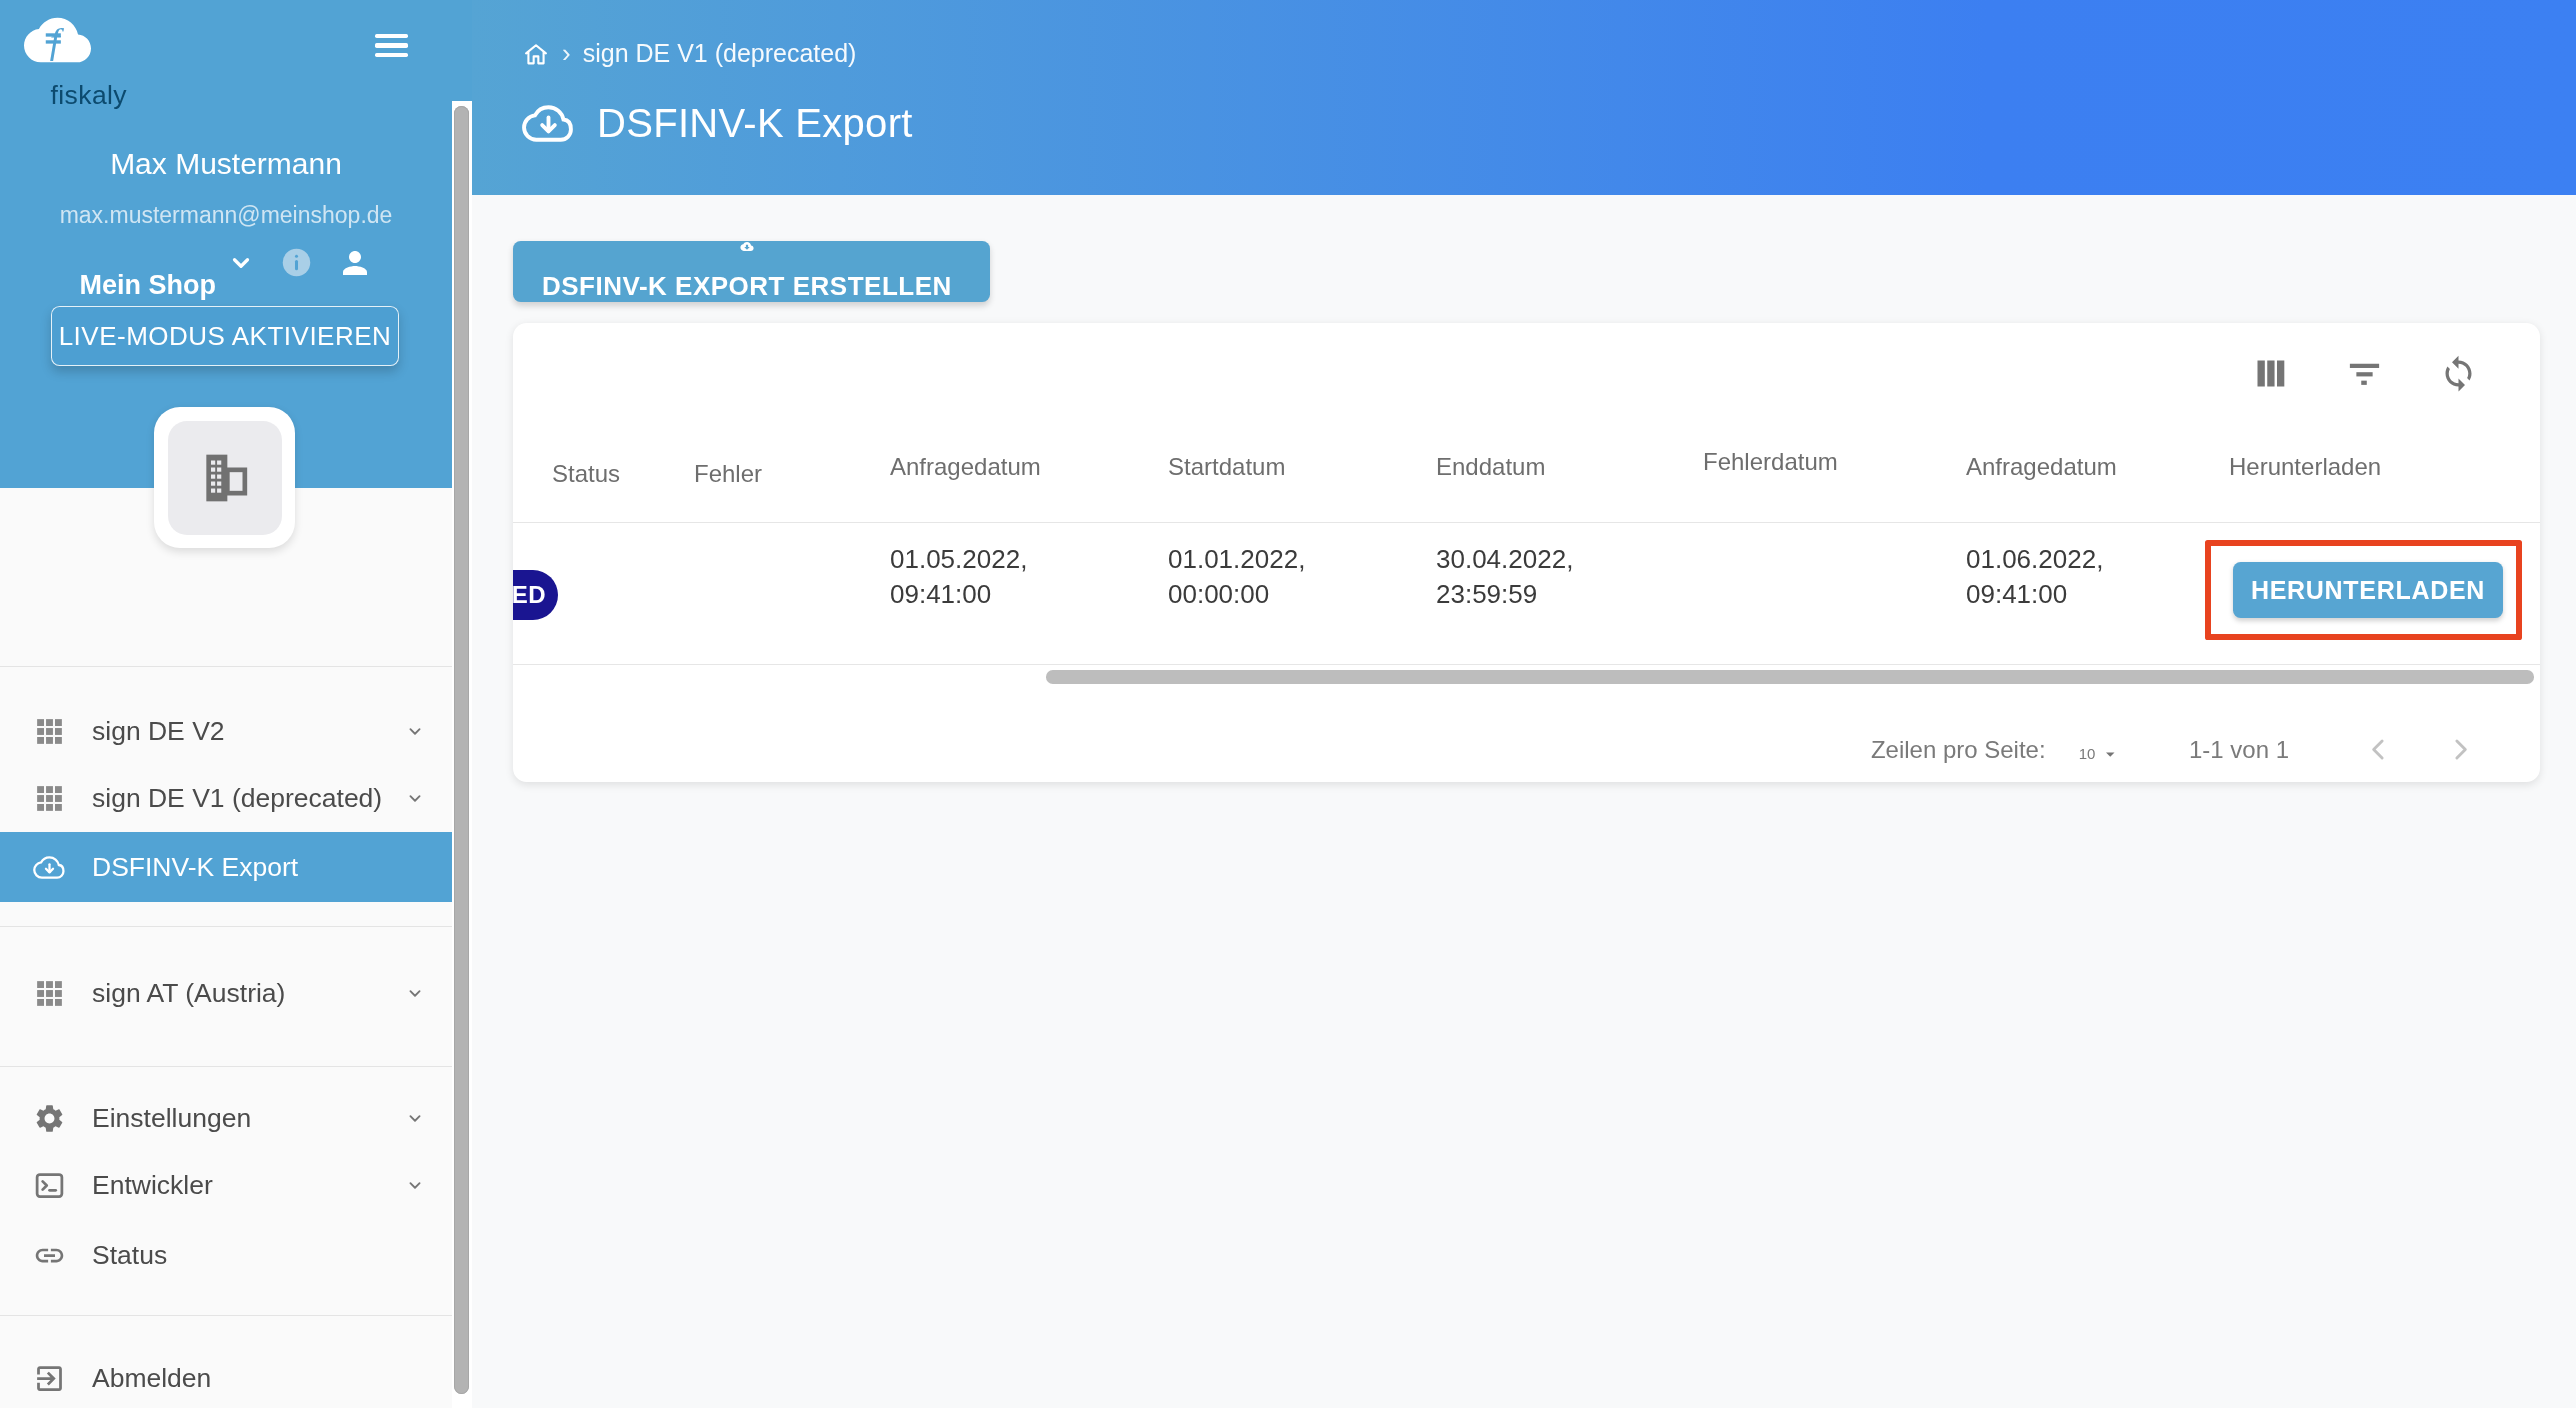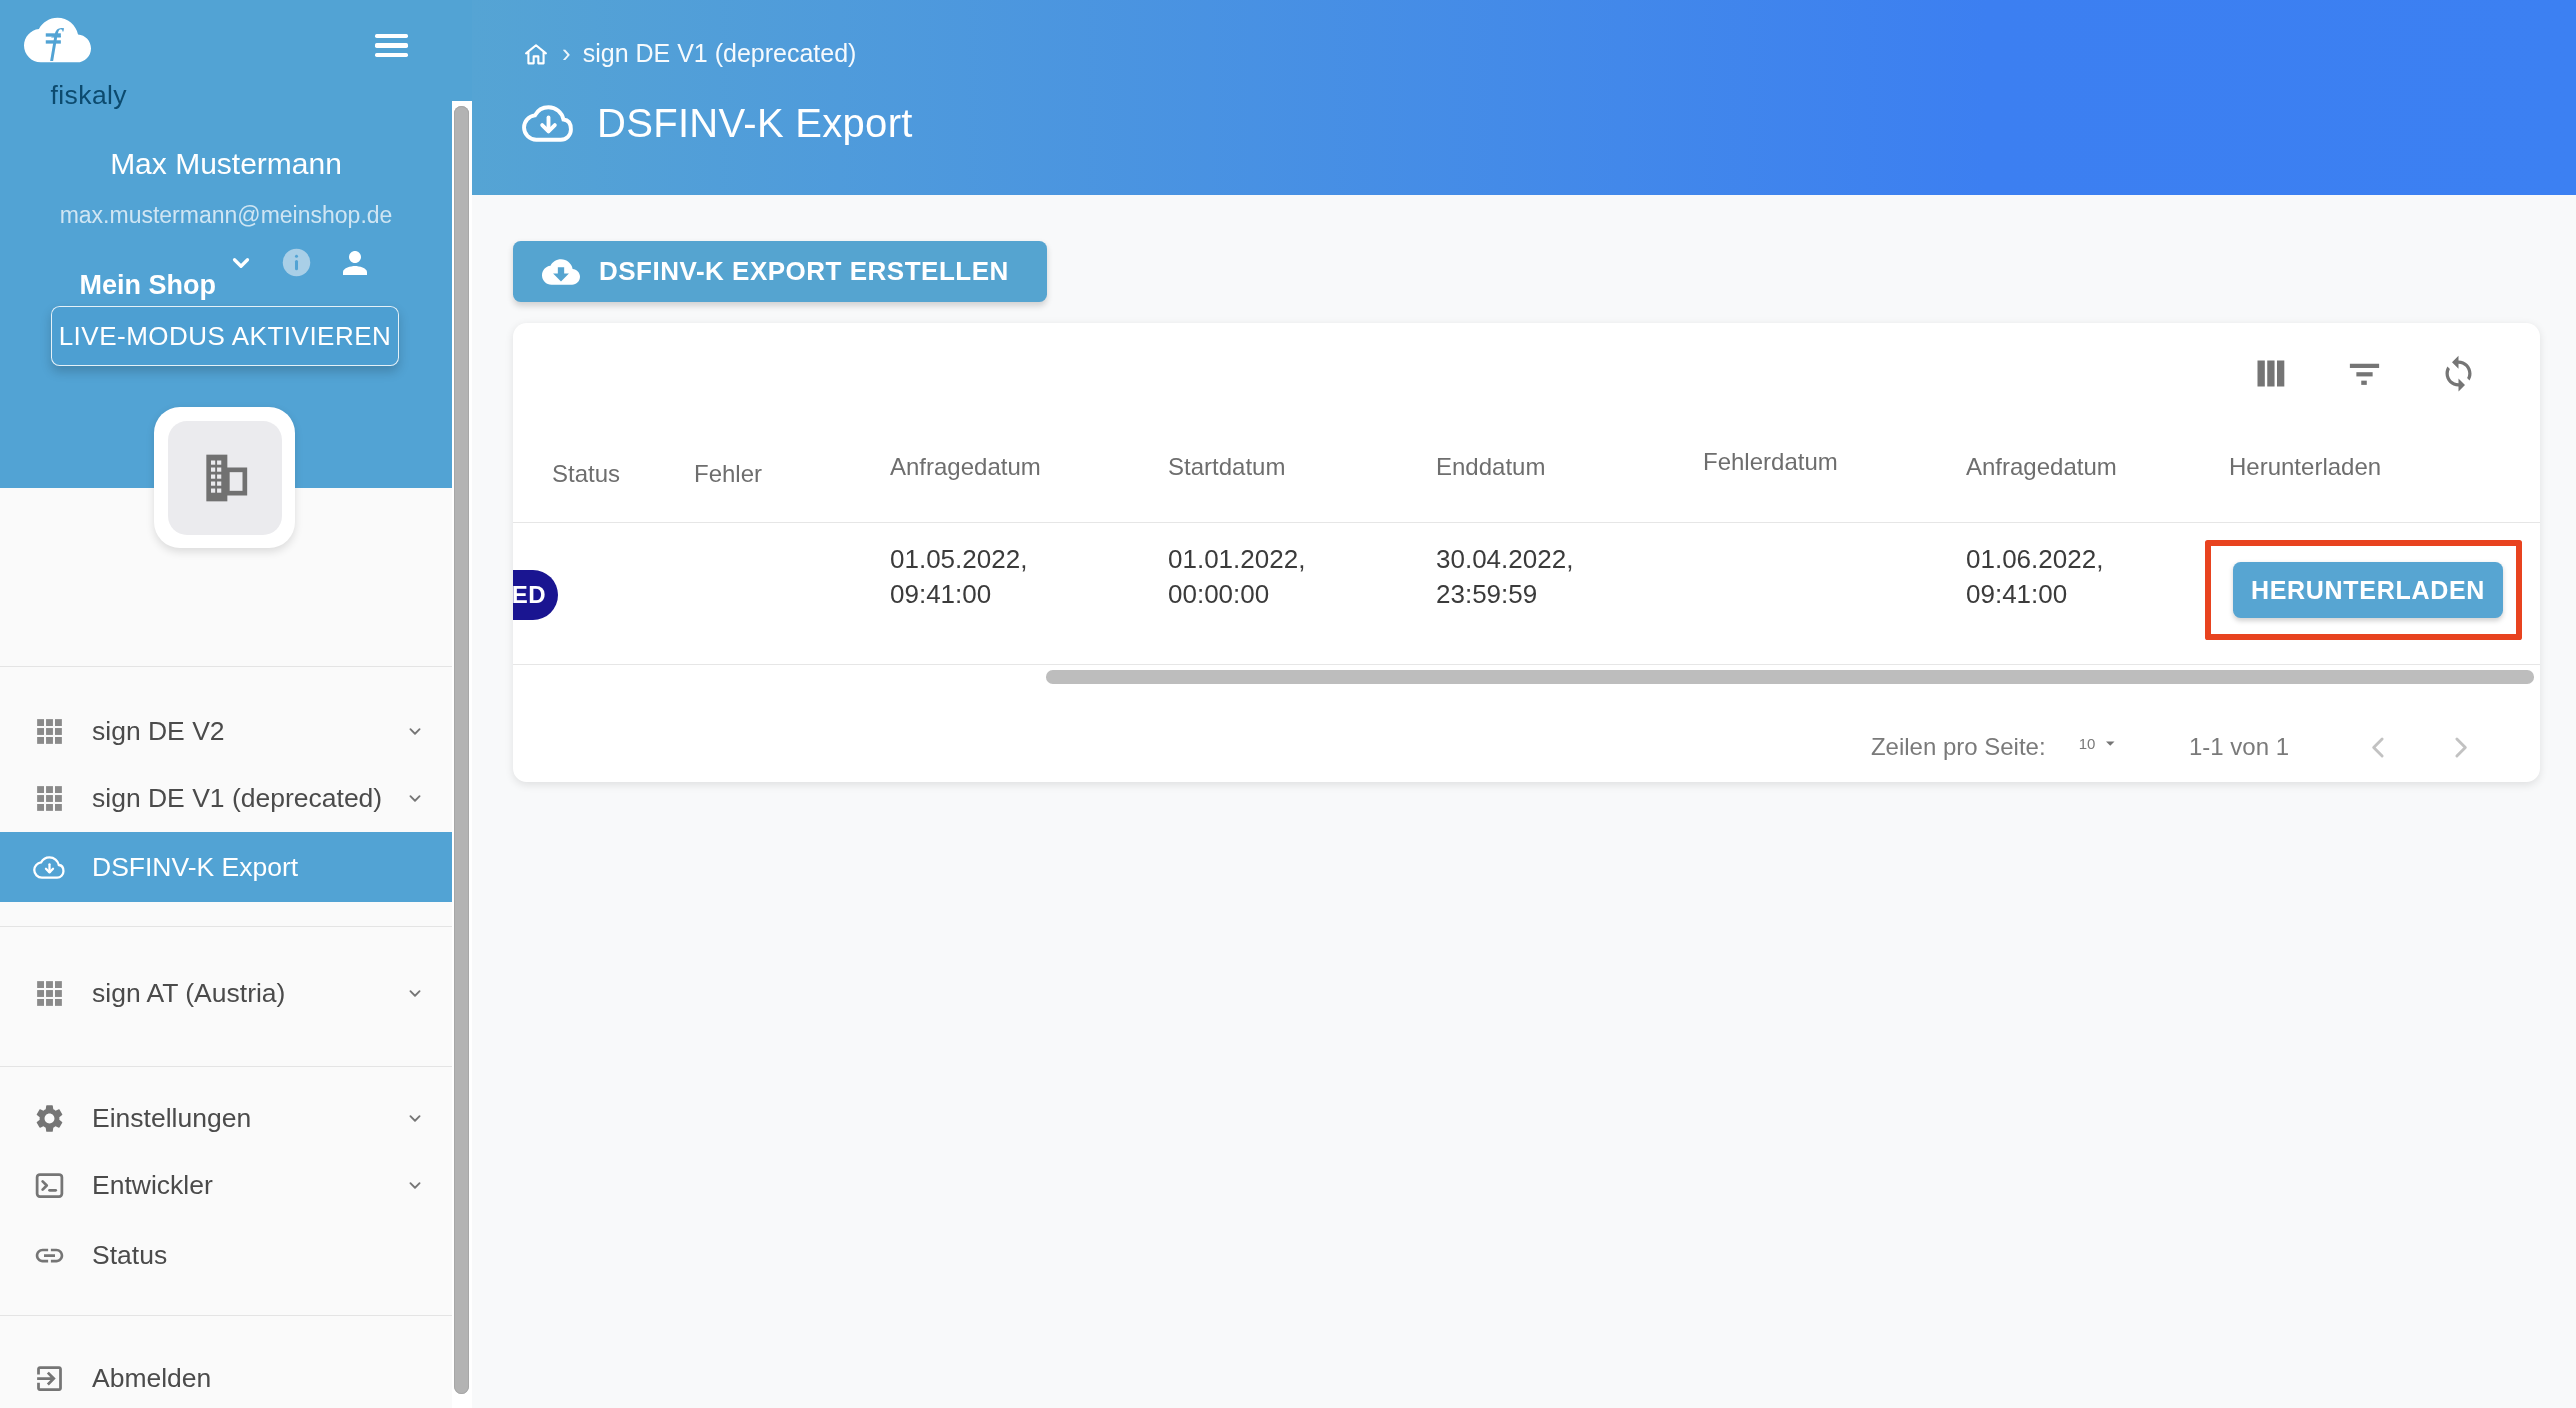--- a/index.html
+++ b/index.html
@@ -79,20 +79,21 @@
   .page-title-row { position:absolute; left:50px; top:101px; display:flex; align-items:center; gap:22px; }
   .page-title { color:#fff; font-size:40px; font-weight:500; letter-spacing:0.3px; }
 
   .create-btn {
     position:absolute; left:41px; top:241px; height:61px; padding:0 38px 0 29px;
     background:#55a4d0; border:none; border-radius:7.7px;
     display:flex; align-items:center; gap:19px;
     color:#fff; font-size:26px; font-weight:600; letter-spacing:0.5px;
     box-shadow:0 3.4px 6.8px rgba(0,0,0,0.16); cursor:pointer;
     font-family:"Liberation Sans", sans-serif;
+    flex-direction:column;
   }
 
   
   .card {
     position:absolute; left:41px; top:323px; width:2027px; height:459px;
     background:#fff; border-radius:13.7px; box-shadow:0 2.6px 8.6px rgba(0,0,0,0.10);
     overflow:hidden;
   }
   .card-toolbar { position:absolute; top:31px; right:62px; display:flex; align-items:center; gap:55px; }
   .tool-icon { width:39px; height:39px; cursor:pointer; }
@@ -130,21 +131,21 @@
     box-shadow:0 2.6px 5.1px rgba(0,0,0,0.18); cursor:pointer;
     font-family:"Liberation Sans", sans-serif;
   }
   .annotation-box {
     position:absolute; left:1692px; top:217px; width:317px; height:100px;
     border:6px solid #e8431f; border-radius:2.6px; pointer-events:none;
   }
 
   .hscrollbar { position:absolute; left:533px; top:347px; width:1488px; height:13.7px; background:#bdbdbd; border-radius:6.8px; cursor:pointer; }
 
-  .pagination { position:absolute; right:65px; top:410px; height:48px; display:flex; align-items:flex-start; }
+  .pagination { position:absolute; right:65px; top:393px; height:48px; display:flex; align-items:flex-end; }
   .pg-label { font-size:24px; color:#7a7a7a; }
   .pg-select { display:flex; align-items:center; gap:5.1px; margin-left:33px; cursor:pointer; }
   .pg-select-value { font-size:15px; color:#7a7a7a; }
   .pg-range { font-size:24px; color:#7a7a7a; margin-left:68px; }
   .pg-prev { margin-left:75px; cursor:default; }
   .pg-next { margin-left:53px; cursor:default; }
 </style>
 </head>
 <body>
 

